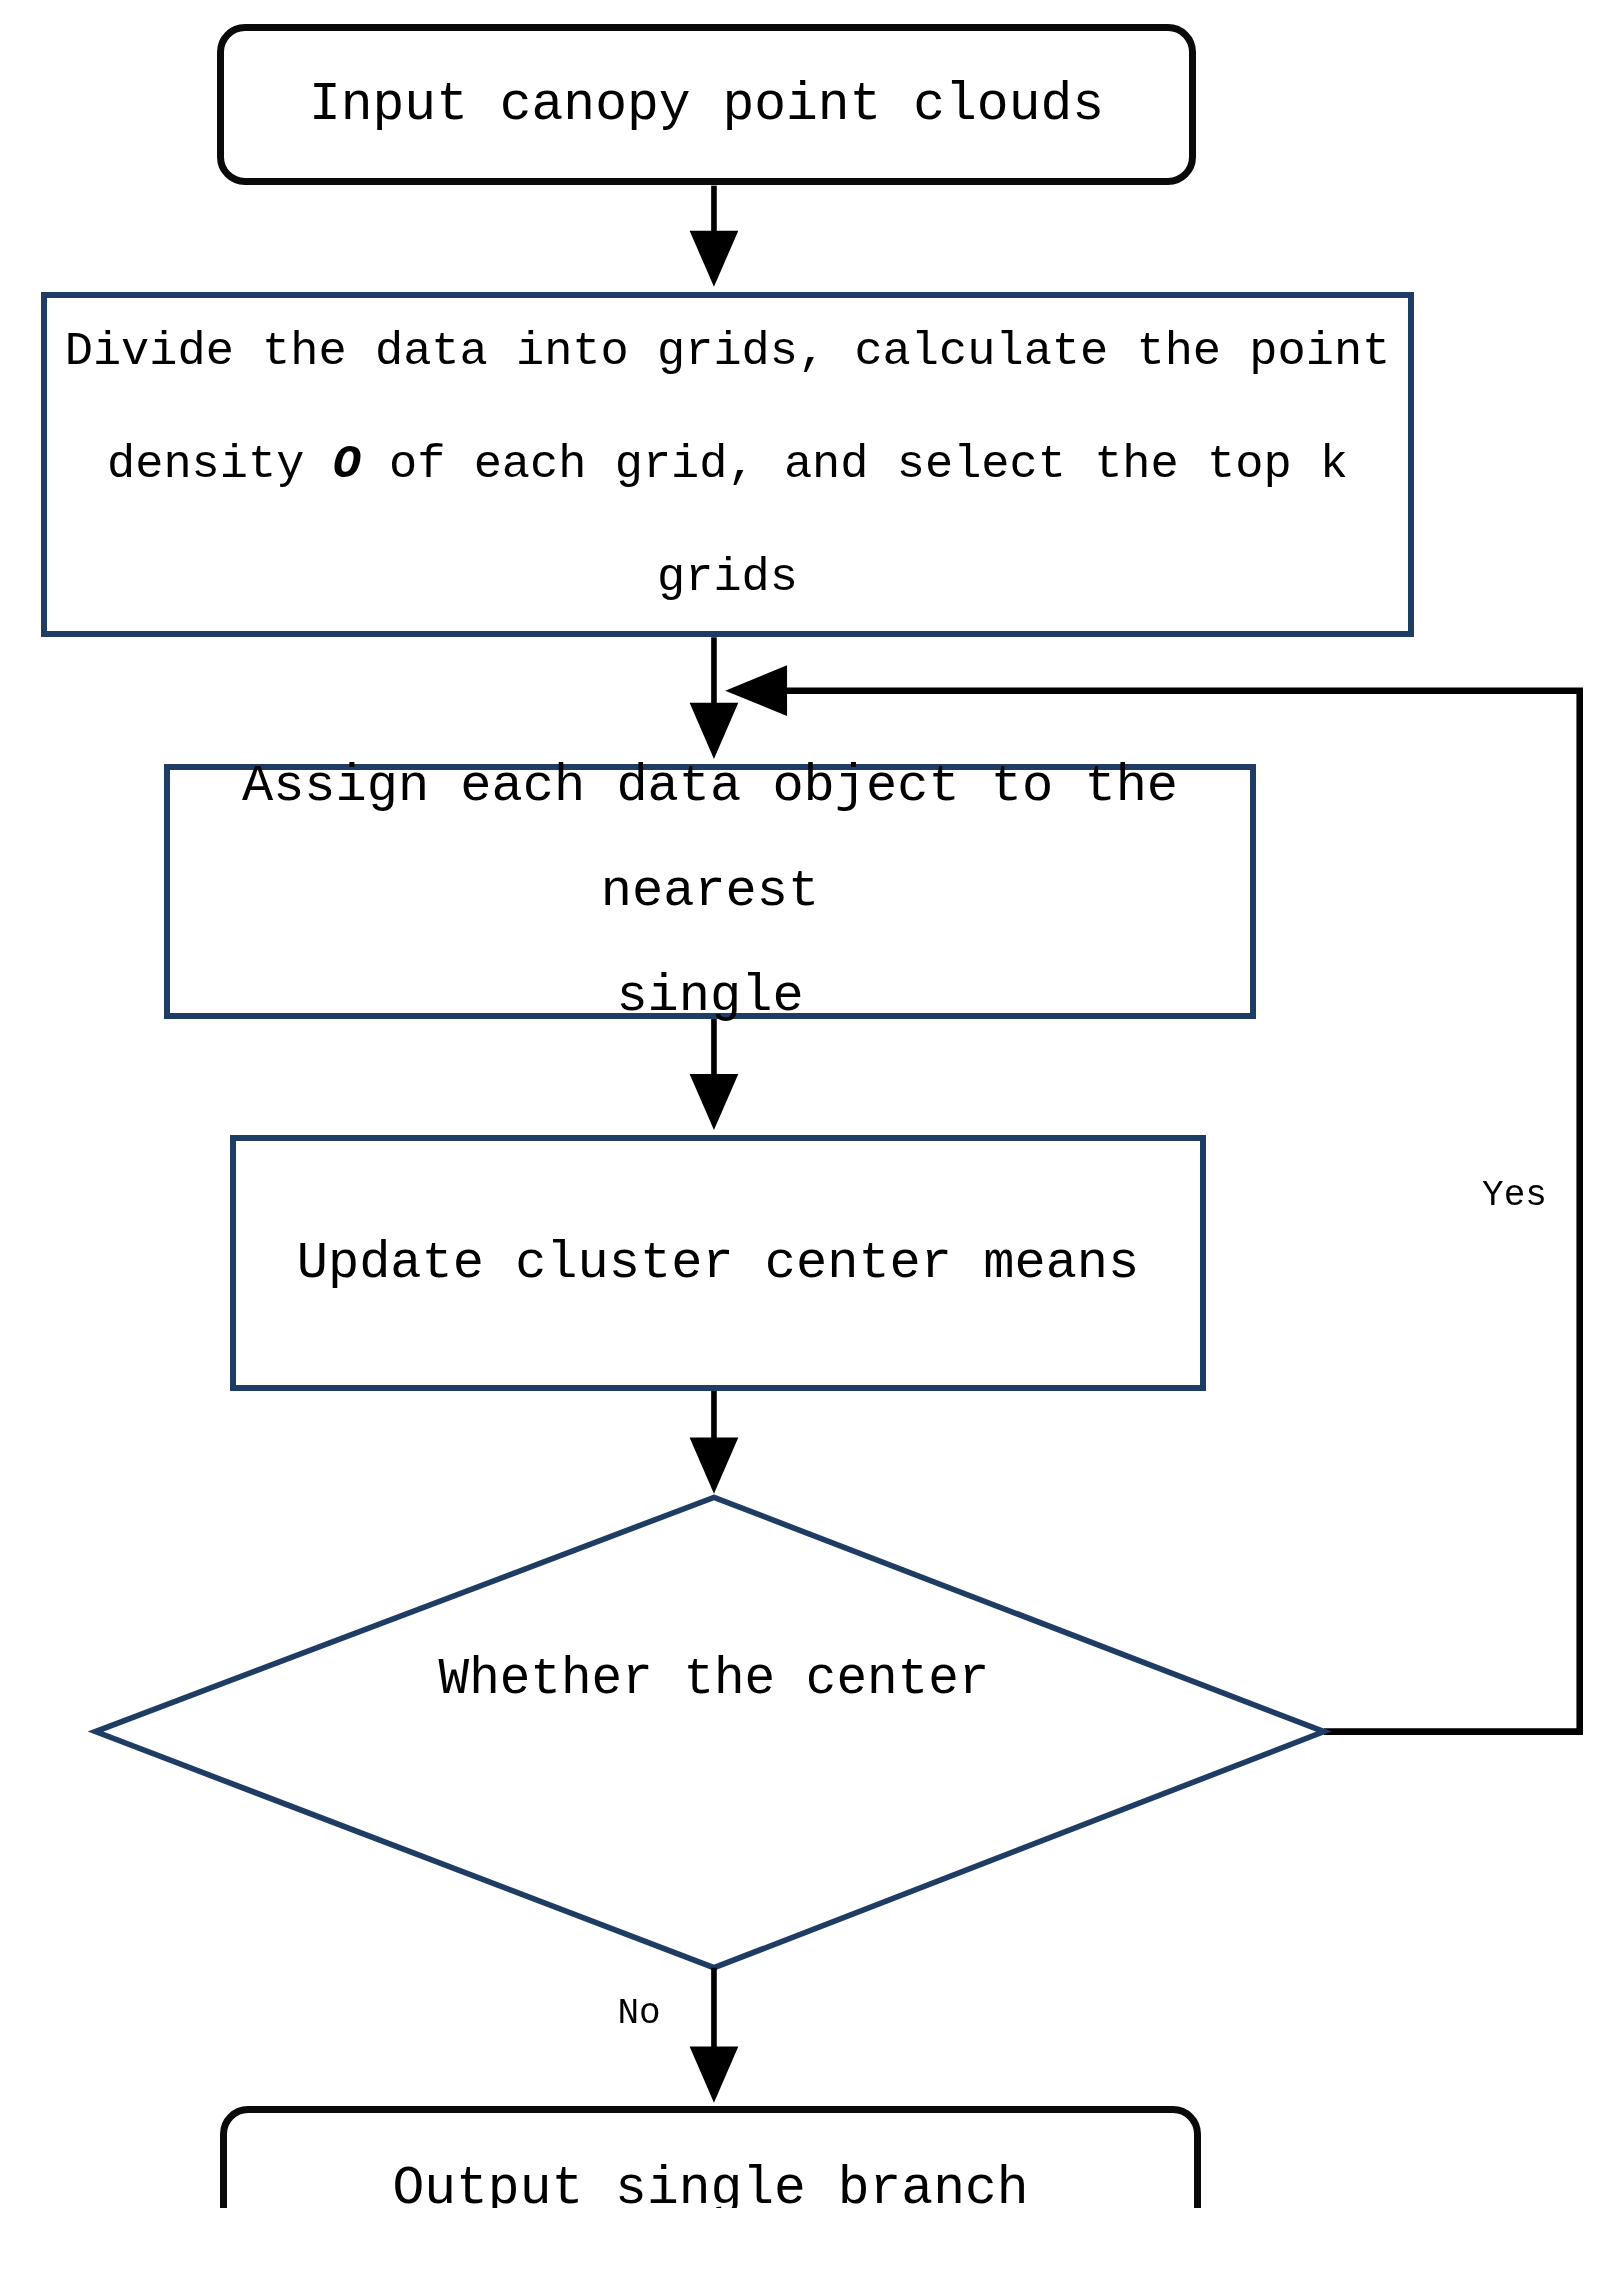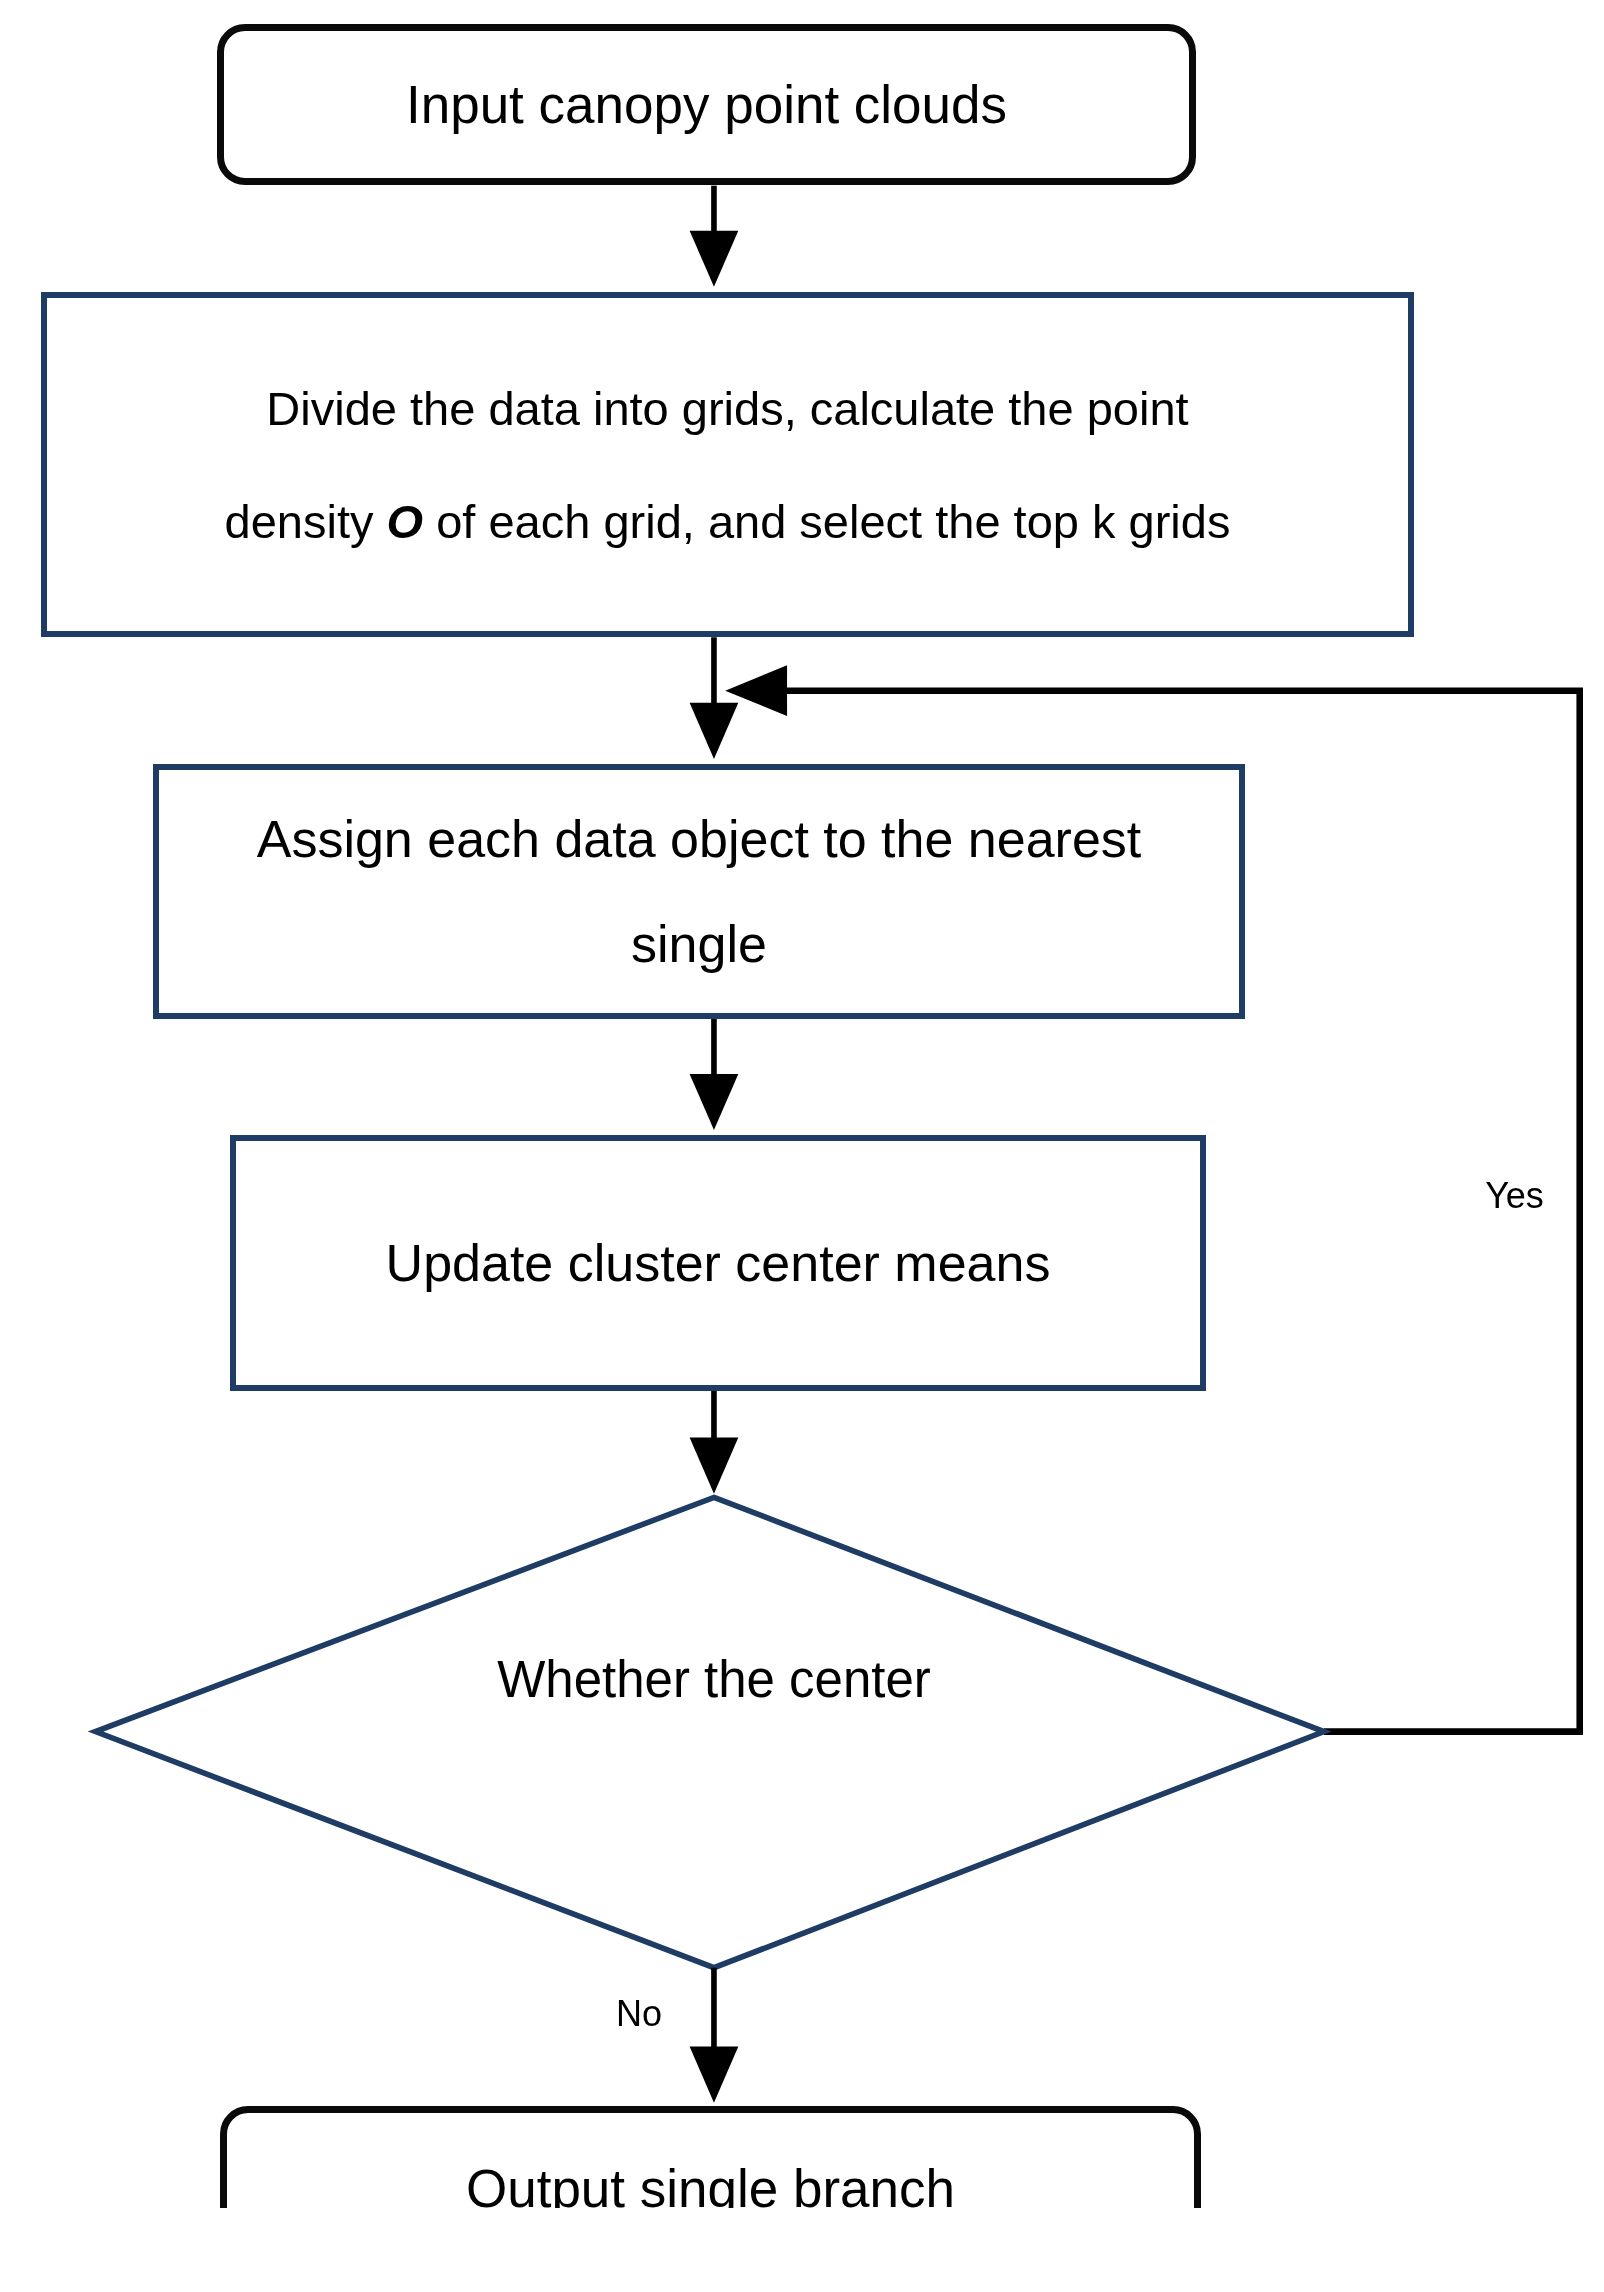--- a/index.html
+++ b/index.html
@@ -1,34 +1,34 @@
 <!DOCTYPE html>
 <html style="font-size:15px"><head>
 <meta charset="utf-8">
 <style>
   html,body{margin:0;padding:0;background:#ffffff;}
   .canvas{
     position:relative;
     width:1605px;height:2208px;
     background:#ffffff;
-    font-family:Liberation Sans, sans-serif;
+    font-family:Liberation Mono, monospace;
     color:#000;
     overflow:hidden;
   }
   .connectors{position:absolute;left:0;top:0;width:1605px;height:2293px;z-index:1;}
   .node{
     position:absolute;box-sizing:border-box;z-index:2;
     display:flex;flex-direction:column;align-items:center;justify-content:center;
     text-align:center;background:#ffffff;
   }
   .terminator{border:7.5px solid #0a0a0a;border-radius:28px;font-size:53px;}
   .process{border:6.6px solid #1f3c64;}
   .node-input{left:217px;top:24px;width:979px;height:161px;}
   .node-divide{left:19px;top:292px;width:1373px;height:345px;font-size:47px;line-height:113px;margin-left:22px;}
-  .node-assign{left:153px;top:764px;width:1092px;height:255px;font-size:52px;line-height:105px;}
+  .node-assign{left:164px;top:764px;width:1092px;height:255px;font-size:52px;line-height:105px;}
   .node-update{left:230px;top:1135px;width:976px;height:256px;font-size:52px;}
   .node-output{left:220px;top:2106px;width:981px;height:165px;}
   .decision-text{
     position:absolute;left:281px;top:1626px;width:866px;z-index:2;
     display:flex;align-items:center;justify-content:center;
     text-align:center;font-size:51px;line-height:108px;background:transparent;
   }
   .edge-label{position:absolute;z-index:2;font-size:36px;text-align:center;}
   .label-yes{left:1444px;top:1175px;width:141px;}
   .label-no{left:564px;top:1993px;width:150px;}

